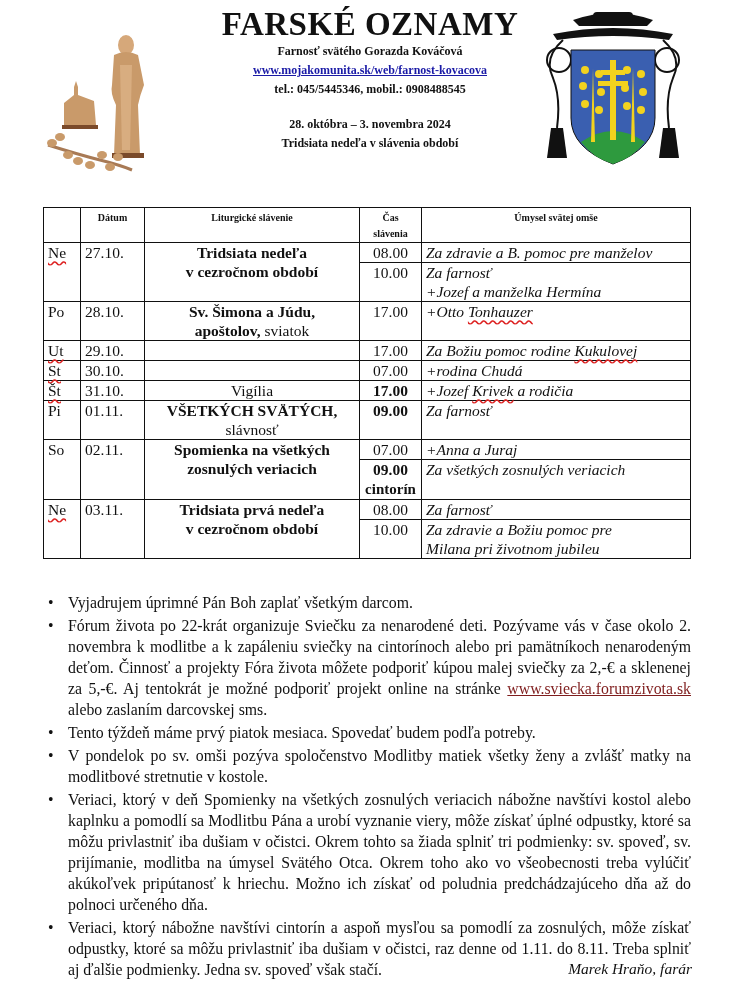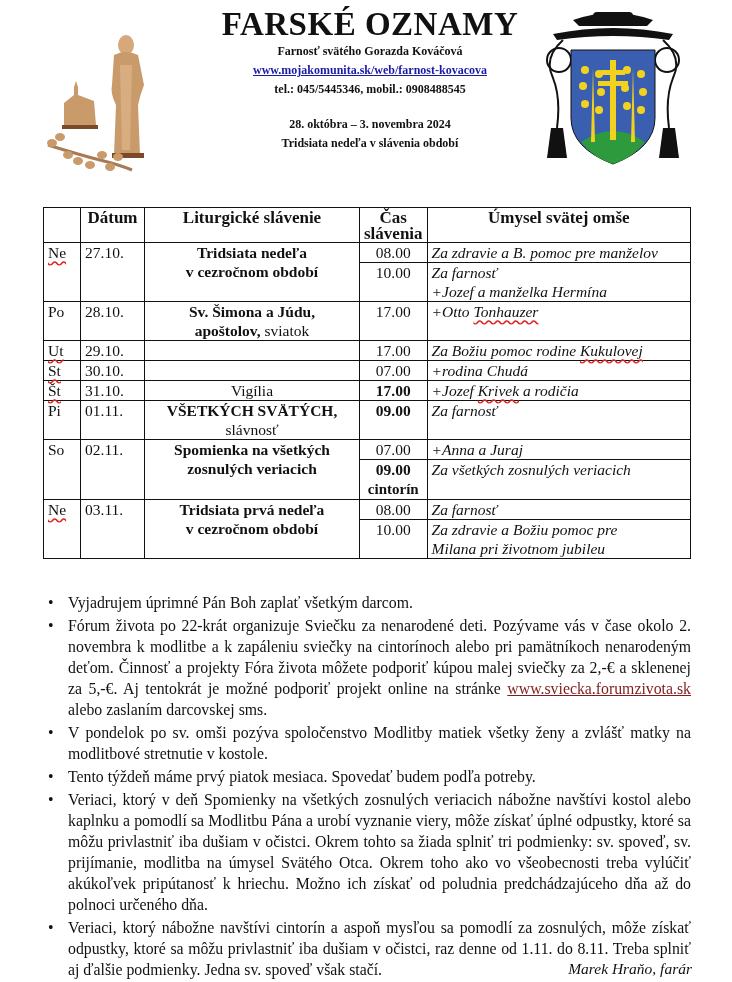--- a/index.html
+++ b/index.html
@@ -9,21 +9,21 @@
   .title { font-size:33px; font-weight:bold; letter-spacing:0.5px; line-height:36px; }
   .hline { font-size:12px; font-weight:bold; line-height:19px; }
   .hline a { color:#1a1aa6; text-decoration:underline;margin-top:38px; }
   .gap { height:16px; }
   .logo-left { position:absolute; left:40px; top:15px; width:115px; height:160px; }
   .logo-right { position:absolute; left:543px; top:8px; width:140px; height:160px; }
 
   table.sched { position:absolute; left:43px; top:207px; width:648px;
                 border-collapse:collapse; font-size:15.5px; }
   table.sched td, table.sched th { border:1px solid #111; padding:0 4px; vertical-align:top; line-height:19px; }
-  table.sched th { font-weight:bold; font-size:17px; line-height:16px; padding-top:2px; }
+  table.sched th { font-weight:bold; font-size:10px; line-height:16px; padding-top:2px; }
   .c-day { width:28px; }
   .c-date { width:55px; }
   .c-lit { width:206px; text-align:center; }
   .c-time { width:53px; text-align:center; }
   .c-int { font-style:italic; }
   .b { font-weight:bold; }
   .thick-top td { border-top:2px solid #111; }
   .wavy { text-decoration:underline wavy #d22; text-decoration-skip-ink:none; text-underline-offset:2px; }
   .small { font-size:15px; }
 
@@ -199,19 +199,19 @@
     <tr>
       <td class="c-time">10.00</td>
       <td class="c-int"><span>Za zdravie a Božiu pomoc pre</span><br><span>Milana pri životnom jubileu</span></td>
     </tr>
   </tbody>
 </table>
 
 <ul class="notes">
   <li>Vyjadrujem úprimné Pán Boh zaplať všetkým darcom.</li>
   <li><span>Fórum života po 22-krát organizuje Sviečku za nenarodené deti. Pozývame vás v čase okolo 2. novembra k modlitbe a k zapáleniu sviečky na cintorínoch alebo pri pamätníkoch nenarodeným deťom. Činnosť a projekty Fóra života môžete podporiť kúpou malej sviečky za 2,-€ a sklenenej za 5,-€. Aj tentokrát je možné podporiť projekt online na stránke </span><a>www.sviecka.forumzivota.sk</a><span> alebo zaslaním darcovskej sms.</span></li>
+  <li>Tento týždeň máme prvý piatok mesiaca. Spovedať budem podľa potreby.</li>
   <li>V pondelok po sv. omši pozýva spoločenstvo Modlitby matiek všetky ženy a zvlášť matky na modlitbové stretnutie v kostole.</li>
-  <li>Tento týždeň máme prvý piatok mesiaca. Spovedať budem podľa potreby.</li>
   <li>Veriaci, ktorý v deň Spomienky na všetkých zosnulých veriacich nábožne navštívi kostol alebo kaplnku a  pomodlí sa Modlitbu Pána a  urobí vyznanie viery, môže získať úplné odpustky, ktoré sa môžu privlastniť iba dušiam v očistci. Okrem tohto sa žiada splniť tri podmienky: sv. spoveď, sv. prijímanie, modlitba na úmysel Svätého Otca. Okrem toho ako vo všeobecnosti treba vylúčiť akúkoľvek pripútanosť k hriechu. Možno ich získať od poludnia predchádzajúceho dňa až do polnoci určeného dňa.</li>
   <li>Veriaci, ktorý nábožne navštívi cintorín a aspoň mysľou sa pomodlí za zosnulých, môže získať odpustky, ktoré sa môžu privlastniť iba dušiam v očistci, raz denne od 1.11. do 8.11. Treba splniť aj ďalšie podmienky. Jedna sv. spoveď však stačí.</li>
 </ul>
 
 <div class="sign">Marek Hraňo,  farár</div>
 
 </body></html>

